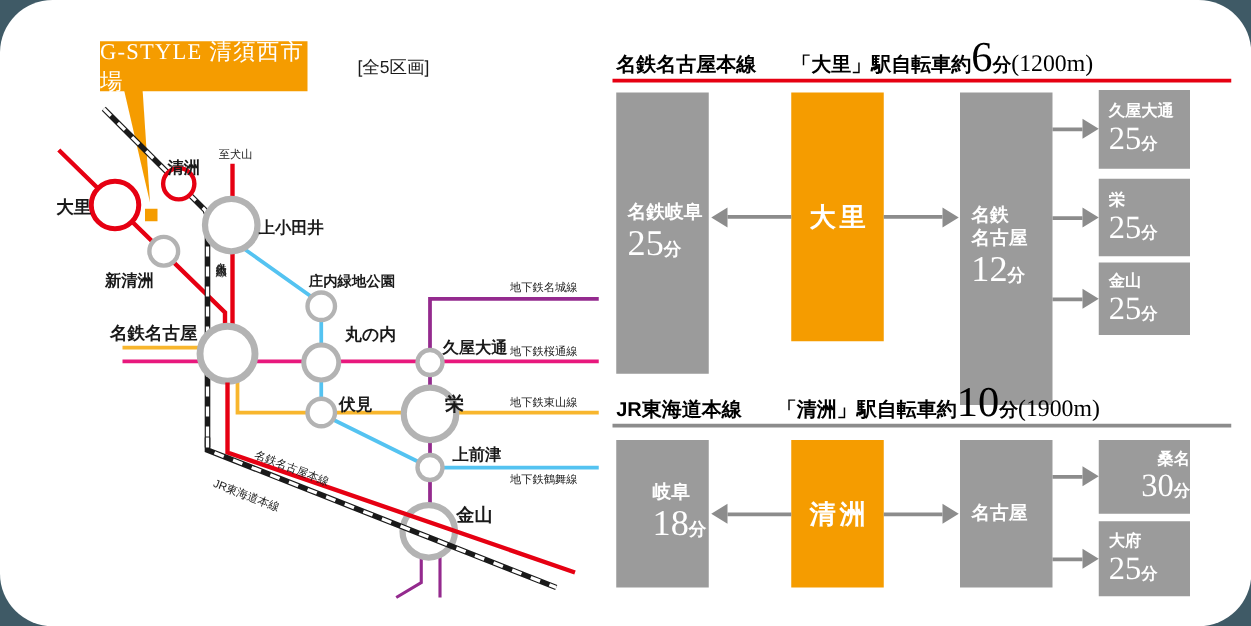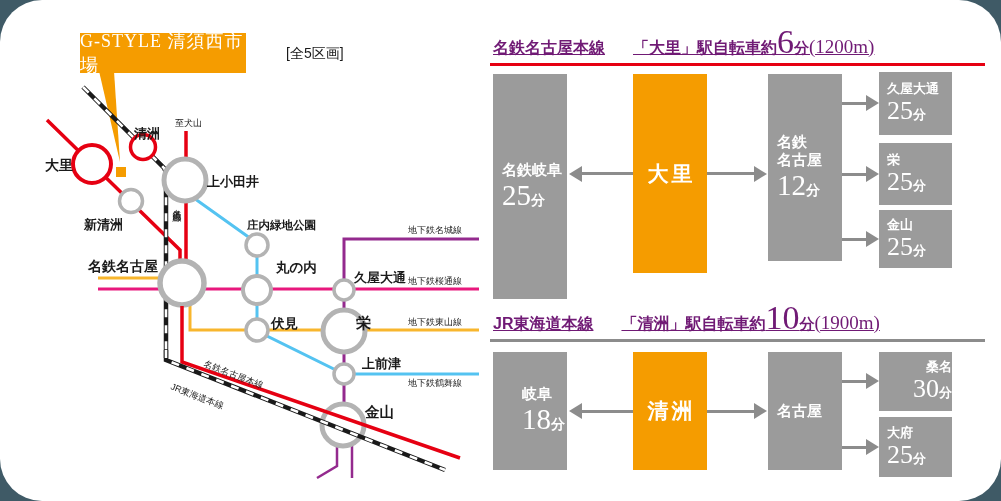--- a/index.html
+++ b/index.html
@@ -9,21 +9,21 @@
   
   .map-svg{position:absolute;left:0;top:0;}
   .banner{position:absolute;left:80px;top:33px;width:166px;height:40px;background:#f59c00;
           color:#fff;display:flex;align-items:center;justify-content:center;
           font-family:"Liberation Serif","DejaVu Serif",serif;font-size:18px;letter-spacing:1px;}
   .lots{position:absolute;left:286px;top:45px;font-size:14px;color:#1a1a1a;}
   .vlabel{position:absolute;left:170px;top:202px;writing-mode:vertical-rl;text-orientation:upright;
           font-size:9px;letter-spacing:1px;color:#1a1a1a;}
 
   
-  .route-header{position:absolute;line-height:30px;white-space:nowrap;color:#701a75;text-decoration:underline;}
+  .route-header{position:absolute;line-height:40px;white-space:nowrap;color:#000000;}
   .rh-line{font-size:16px;font-weight:700;margin-right:28px;}
   .rh-access{font-size:16px;font-weight:700;}
   .rh-num{font-family:"Liberation Serif","DejaVu Serif",serif;font-size:34px;font-weight:400;}
   .rh-unit{font-size:15px;font-weight:700;}
   .rh-dist{font-family:"Liberation Serif","DejaVu Serif",serif;font-size:19px;}
   .r1-header{left:493px;top:27px;}
   .r2-header{left:493px;top:303px;}
   .rule{position:absolute;left:490px;width:495px;height:3px;}
   .r1-rule{top:63px;background:#e60012;}
   .r2-rule{top:339px;background:#8c8c8c;}
@@ -35,21 +35,21 @@
   .bunit{font-family:"Liberation Sans","DejaVu Sans",sans-serif;font-size:14px;font-weight:600;}
   .origin{background:#f59c00;align-items:center;padding-left:0;}
   .oname{font-size:21px;font-weight:600;letter-spacing:3px;text-indent:3px;}
   .dest{padding-left:8px;}
   .dname{font-size:13px;font-weight:600;line-height:1.2;}
   .dmin{font-family:"Liberation Serif","DejaVu Serif",serif;font-size:26px;line-height:1.1;}
   .dunit{font-family:"Liberation Sans","DejaVu Sans",sans-serif;font-size:13px;font-weight:600;}
 
   .r1-terminal{left:493px;top:74px;width:74px;height:225px;}
   .r1-origin{left:633px;top:74px;width:74px;height:199px;}
-  .r1-hub{left:768px;top:74px;width:74px;height:187px;}
+  .r1-hub{left:768px;top:74px;width:74px;height:250px;}
   .r1-d1{left:879px;top:72px;width:73px;height:63px;}
   .r1-d2{left:879px;top:143px;width:73px;height:62px;}
   .r1-d3{left:879px;top:210px;width:73px;height:58px;}
   .r2-terminal{left:493px;top:352px;width:74px;height:118px;padding-left:29px;}
   .r2-origin{left:633px;top:352px;width:74px;height:118px;}
   .r2-hub{left:768px;top:352px;width:74px;height:118px;}
   .r2-d1{left:879px;top:352px;width:73px;height:59px;text-align:right;}
   .r2-d2{left:879px;top:417px;width:73px;height:60px;}
 
   .arrow-line{position:absolute;height:2.5px;background:#8c8c8c;}

